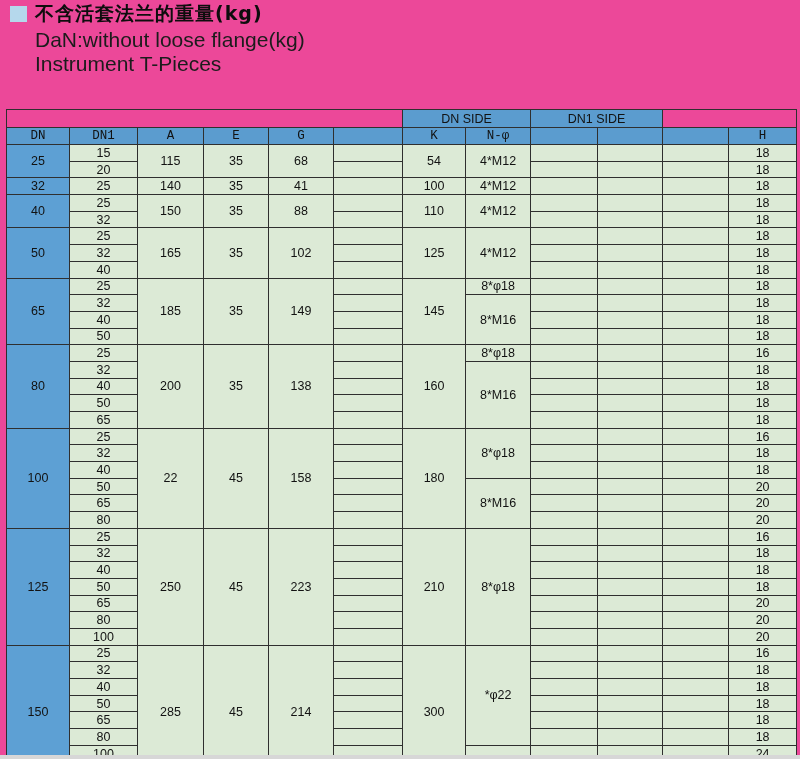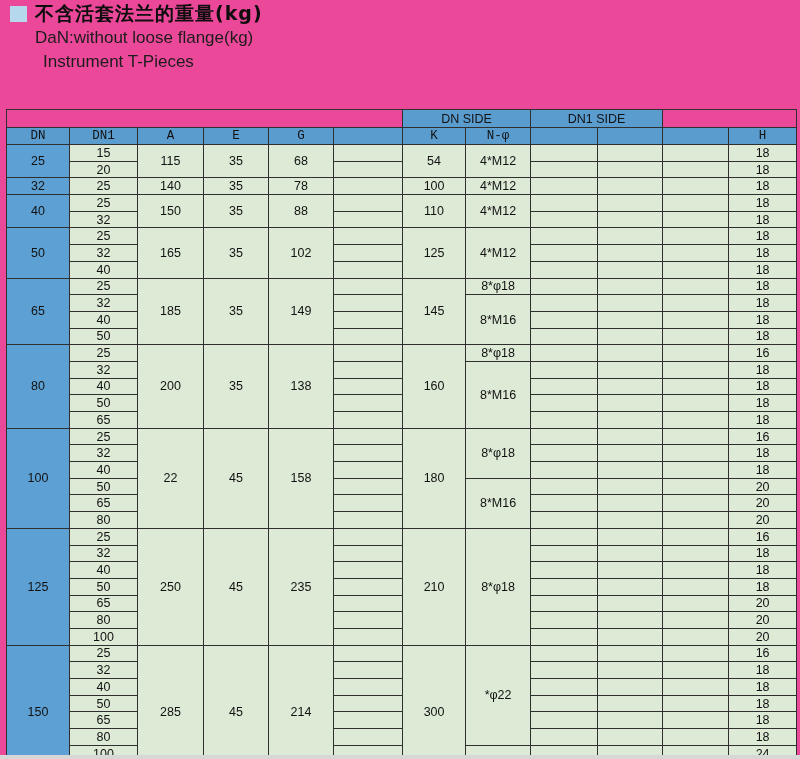--- a/index.html
+++ b/index.html
@@ -9,23 +9,23 @@
     --title-square-blue:#b5d8ec;
     --border:#2f2f2f;
   }
   html,body{margin:0;padding:0;}
   body{width:800px;height:759px;background:#fcfcfc;font-family:"Liberation Sans",sans-serif;}
   .page{position:relative;width:800px;height:759px;overflow:hidden;background:#ec4899;}
 
   .title-square{position:absolute;left:10px;top:6px;width:17px;height:16px;background:var(--title-square-blue);}
   .title-cn{position:absolute;left:35px;top:1px;font-size:19px;font-weight:bold;color:#0d0d0d;
             font-family:"DejaVu Sans","Liberation Sans",sans-serif;letter-spacing:1px;}
-  .subtitle{position:absolute;left:35px;font-size:17px;color:#1c1c1c;}
+  .subtitle{position:absolute;left:35px;font-size:21px;color:#1c1c1c;}
   .subtitle.s1{top:28px;}
-  .subtitle.s2{top:52px;margin-left:8px;}
+  .subtitle.s2{top:52px;}
 
   table.spec{position:absolute;left:6px;top:85px;width:790px;height:670px;
              border-collapse:collapse;table-layout:fixed;margin-top:24px;}
   table.spec td,table.spec th{border:1px solid var(--border);padding:0;margin:0;
              text-align:center;vertical-align:middle;font-size:12.5px;color:#121212;
              font-weight:normal;overflow:hidden;white-space:nowrap;}
   tr.band-row{height:18px;}
   tr.header-row{height:17px;font-family:Liberation Mono, monospace;}
   tr.data-row{height:16.7px;}
   td.spacer{border:none;background:transparent;}
@@ -100,21 +100,21 @@
           <td class="g"></td>
           <td class="g"></td>
           <td class="g"></td>
           <td class="g">18</td>
         </tr>
         <tr class="data-row">
           <td class="dn" rowspan="1">32</td>
           <td class="g">25</td>
           <td class="g" rowspan="1">140</td>
           <td class="g" rowspan="1">35</td>
-          <td class="g" rowspan="1">78</td>
+          <td class="g" rowspan="1">41</td>
           <td class="g"></td>
           <td class="g" rowspan="1">100</td>
           <td class="g" rowspan="1">4*M12</td>
           <td class="g"></td>
           <td class="g"></td>
           <td class="g"></td>
           <td class="g">18</td>
         </tr>
         <tr class="data-row">
           <td class="dn" rowspan="2">40</td>
@@ -307,21 +307,21 @@
           <td class="g"></td>
           <td class="g"></td>
           <td class="g"></td>
           <td class="g">20</td>
         </tr>
         <tr class="data-row">
           <td class="dn" rowspan="7">125</td>
           <td class="g">25</td>
           <td class="g" rowspan="7">250</td>
           <td class="g" rowspan="7">45</td>
-          <td class="g" rowspan="7">235</td>
+          <td class="g" rowspan="7">223</td>
           <td class="g"></td>
           <td class="g" rowspan="7">210</td>
           <td class="g" rowspan="7">8*φ18</td>
           <td class="g"></td>
           <td class="g"></td>
           <td class="g"></td>
           <td class="g">16</td>
         </tr>
         <tr class="data-row">
           <td class="g">32</td>

